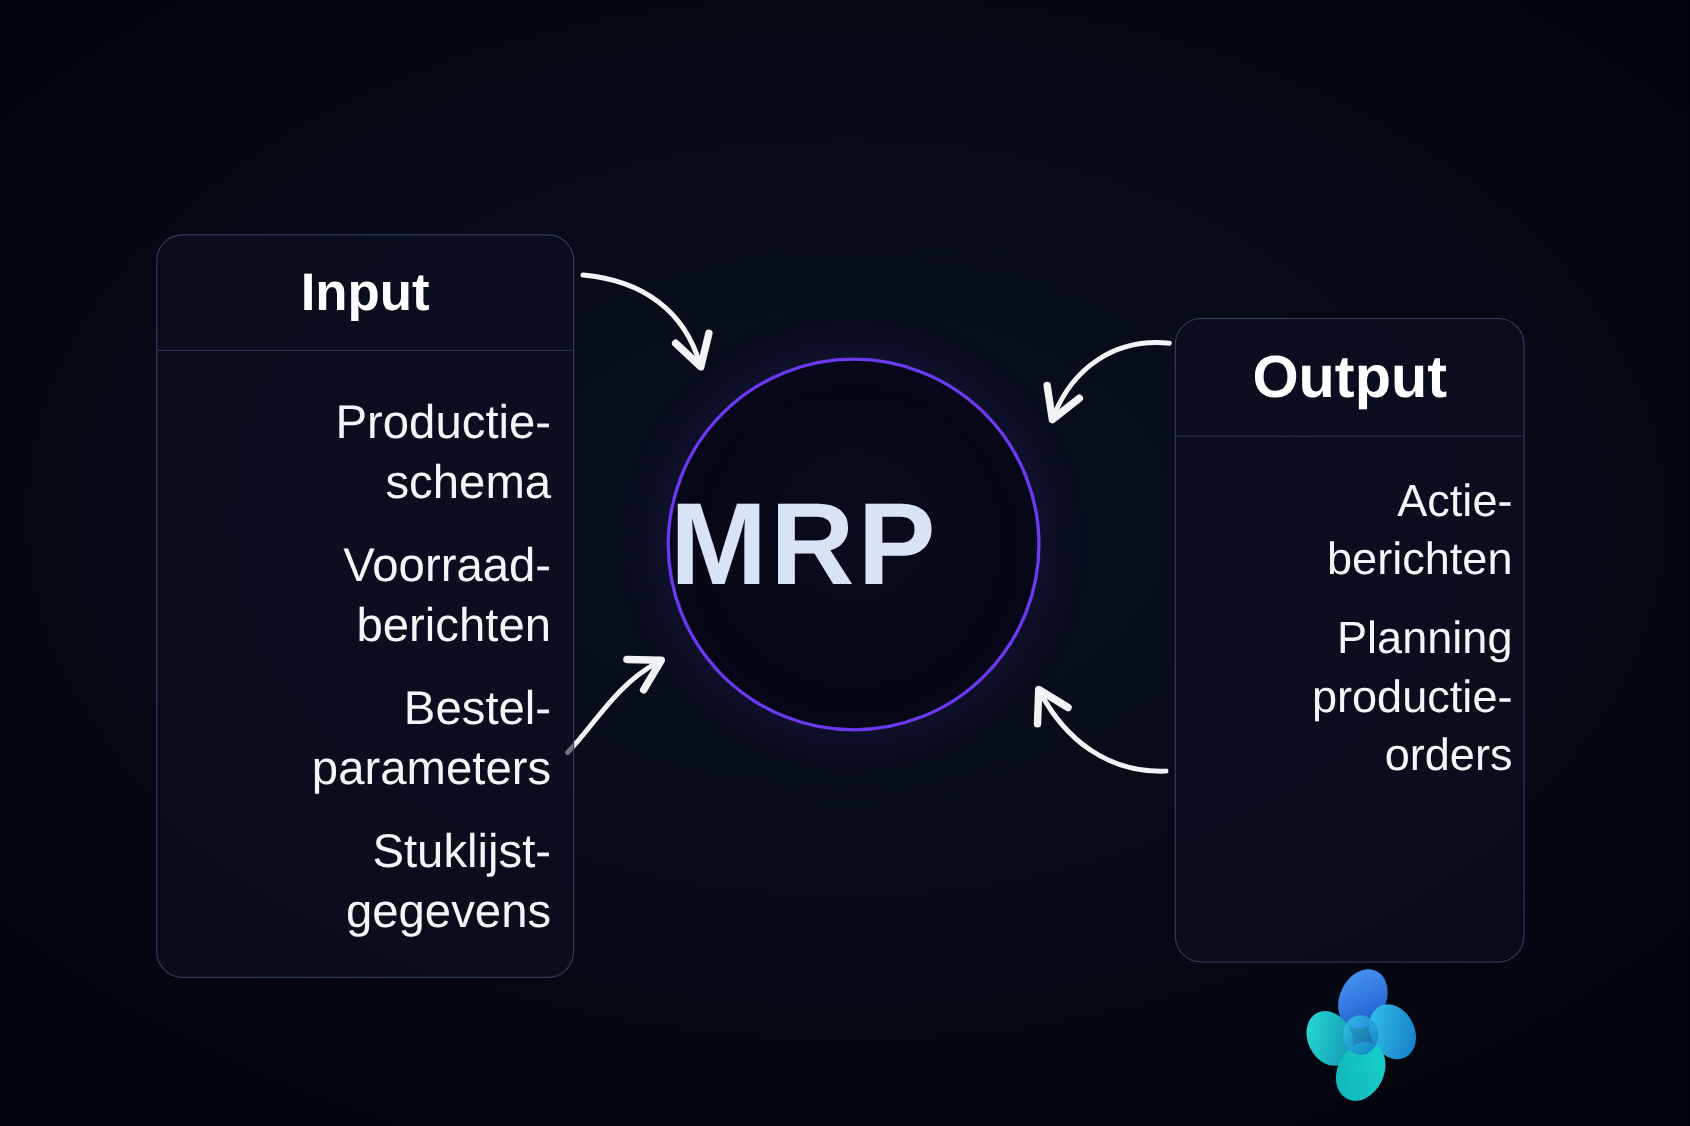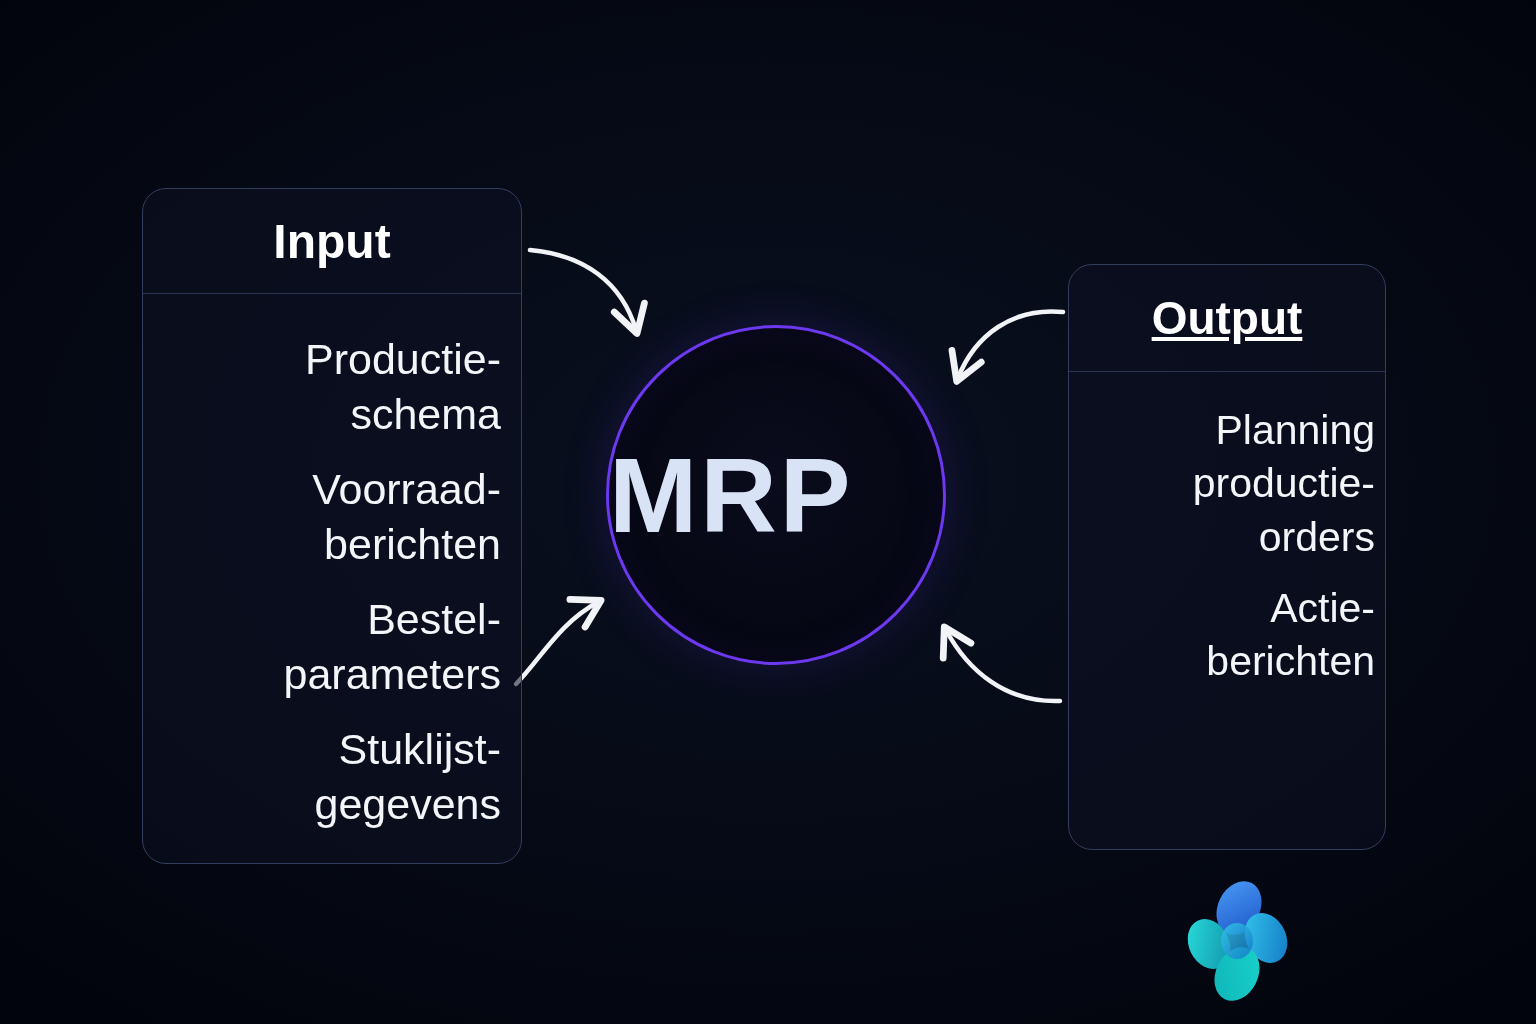--- a/index.html
+++ b/index.html
@@ -17,20 +17,21 @@
     color: #f2f4f8;
   }
 
   
   .panel {
     position: absolute;
     box-sizing: border-box;
     border: 1.5px solid #333d5e;
     border-radius: 24px;
     background: rgba(12, 17, 34, 0.55);
+    margin-top: 25px;
   }
   .panel-header {
     display: flex;
     align-items: center;
     justify-content: center;
     border-bottom: 1.5px solid #2b3452;
     font-weight: 700;
     color: #ffffff;
   }
   .panel-items {
@@ -44,21 +45,21 @@
   .input-panel { left: 142px; top: 188px; width: 380px; height: 676px; }
   .input-panel .panel-header { height: 104px; font-size: 48px; }
   .input-panel .panel-items {
     padding: 38px 20px 0 60px;
     gap: 20px;
     font-size: 43px;
     line-height: 1.28;
   }
 
   .output-panel { left: 1068px; top: 264px; width: 318px; height: 586px; }
-  .output-panel .panel-header { height: 106px; font-size: 46px; text-decoration: underline; }
+  .output-panel .panel-header { height: 106px; font-size: 54px; }
   .output-panel .panel-items {
     padding: 32px 10px 0 54px;
     gap: 18px;
     font-size: 41px;
     line-height: 1.3;
   }
 
   
   .mrp-circle {
     position: absolute;
@@ -131,25 +132,25 @@
     </div>
   </div>
 
   <div class="mrp-circle">
     <div class="mrp-text">MRP</div>
   </div>
 
   <div class="panel output-panel">
     <div class="panel-header">Output</div>
     <div class="panel-items">
+      <div>Actie-
+berichten</div>
       <div>Planning
 productie-
 orders</div>
-      <div>Actie-
-berichten</div>
     </div>
   </div>
 
   <svg class="brand-logo" viewBox="0 0 118 126" xmlns="http://www.w3.org/2000/svg">
     <defs>
       <linearGradient id="logoBlue" x1="0" y1="0" x2="1" y2="1">
         <stop offset="0" stop-color="#4a9bf5"></stop>
         <stop offset="1" stop-color="#1c55c9"></stop>
       </linearGradient>
       <linearGradient id="logoTeal" x1="0" y1="0" x2="1" y2="1">

